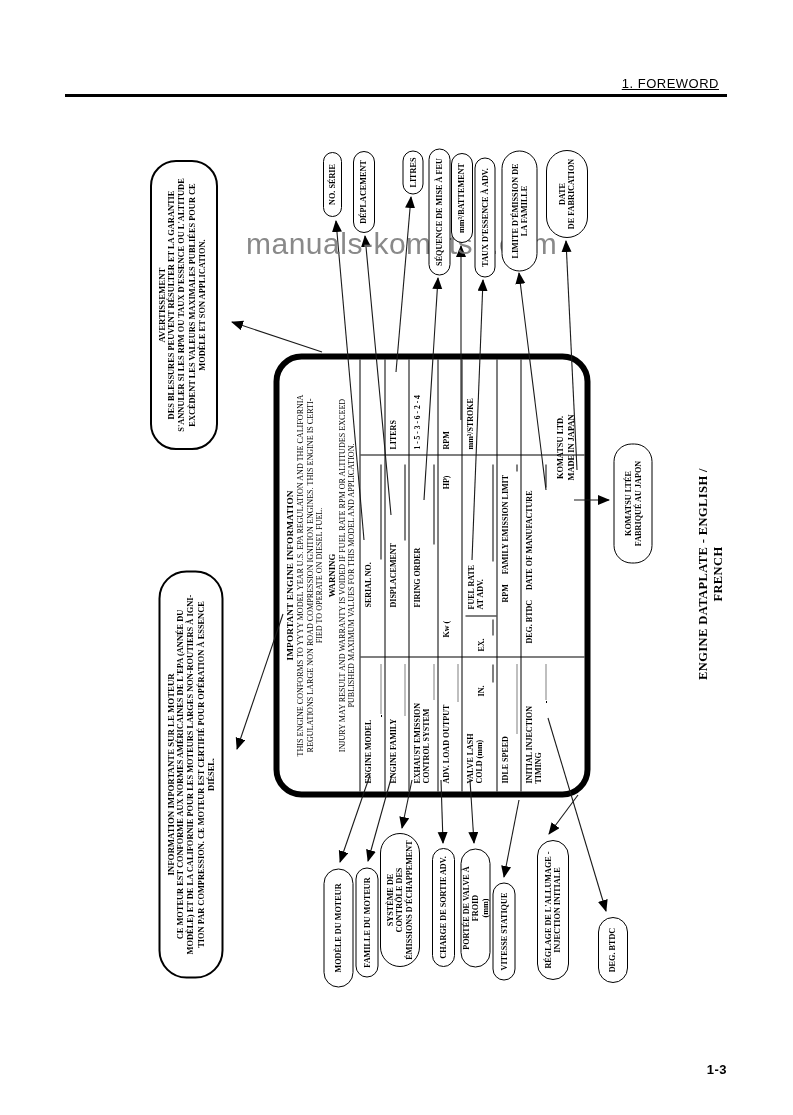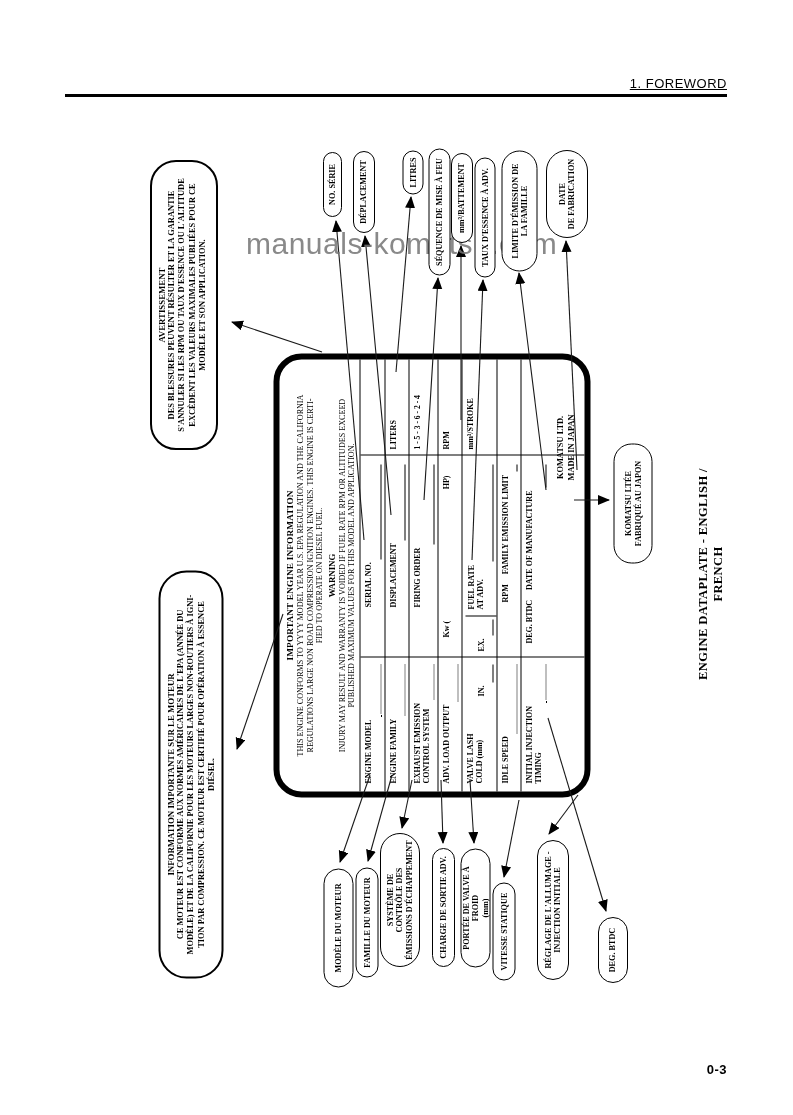--- a/index.html
+++ b/index.html
@@ -3,21 +3,21 @@
 <meta charset="utf-8">
 <style>
   html,body{margin:0;padding:0;background:#e8e8e8;}
   .page{position:relative;width:793px;height:1115px;background:#fff;overflow:hidden;
         font-family:"Liberation Serif",serif;color:#000;}
   .pre{white-space:pre-line;}
 
   
   .header{position:absolute;left:65px;top:60px;width:662px;height:34px;
           border-bottom:3px solid #000;}
-  .header-text{position:absolute;right:0;bottom:3px;font-family:"Liberation Sans",sans-serif;
+  .header-text{position:absolute;right:8px;bottom:3px;font-family:"Liberation Sans",sans-serif;
           font-size:13px;letter-spacing:.5px;text-decoration:underline;}
   .watermark{position:absolute;left:246px;top:227px;z-index:7;
           font-family:"Liberation Sans",sans-serif;font-size:30px;color:#757575;
           letter-spacing:.5px;opacity:.85;}
   .pageno{position:absolute;right:66px;top:1062px;font-family:"Liberation Sans",sans-serif;
           font-size:13px;font-weight:bold;letter-spacing:.5px;}
   .caption{position:absolute;left:581.5px;top:563.5px;width:247px;height:20px;
           transform:rotate(-90deg);text-align:center;font-weight:bold;font-size:12.5px;
           letter-spacing:.4px;z-index:2;}
 
@@ -261,15 +261,15 @@
 ÉMISSIONS D'ÉCHAPPEMENT</div>
   <div class="rot pill" style="left:384px;top:896px;width:119px;height:23px;">CHARGE DE SORTIE ADV.</div>
   <div class="rot pill pre" style="left:415.5px;top:892.5px;width:119px;height:30px;">PORTÉE DE VALVE À FROID
 (mm)</div>
   <div class="rot pill" style="left:454.5px;top:919.5px;width:98px;height:23px;">VITESSE STATIQUE</div>
   <div class="rot pill pre" style="left:483px;top:894px;width:140px;height:32px;">RÉGLAGE DE L'ALLUMAGE -
 INJECTION INITIALE</div>
   <div class="rot pill" style="left:580px;top:935px;width:66px;height:30px;">DEG. BTDC</div>
 
   <div class="caption">ENGINE DATAPLATE - ENGLISH / FRENCH</div>
-  <div class="pageno">0-3</div>
+  <div class="pageno">1-3</div>
 
 </div>
 
 </body></html>

